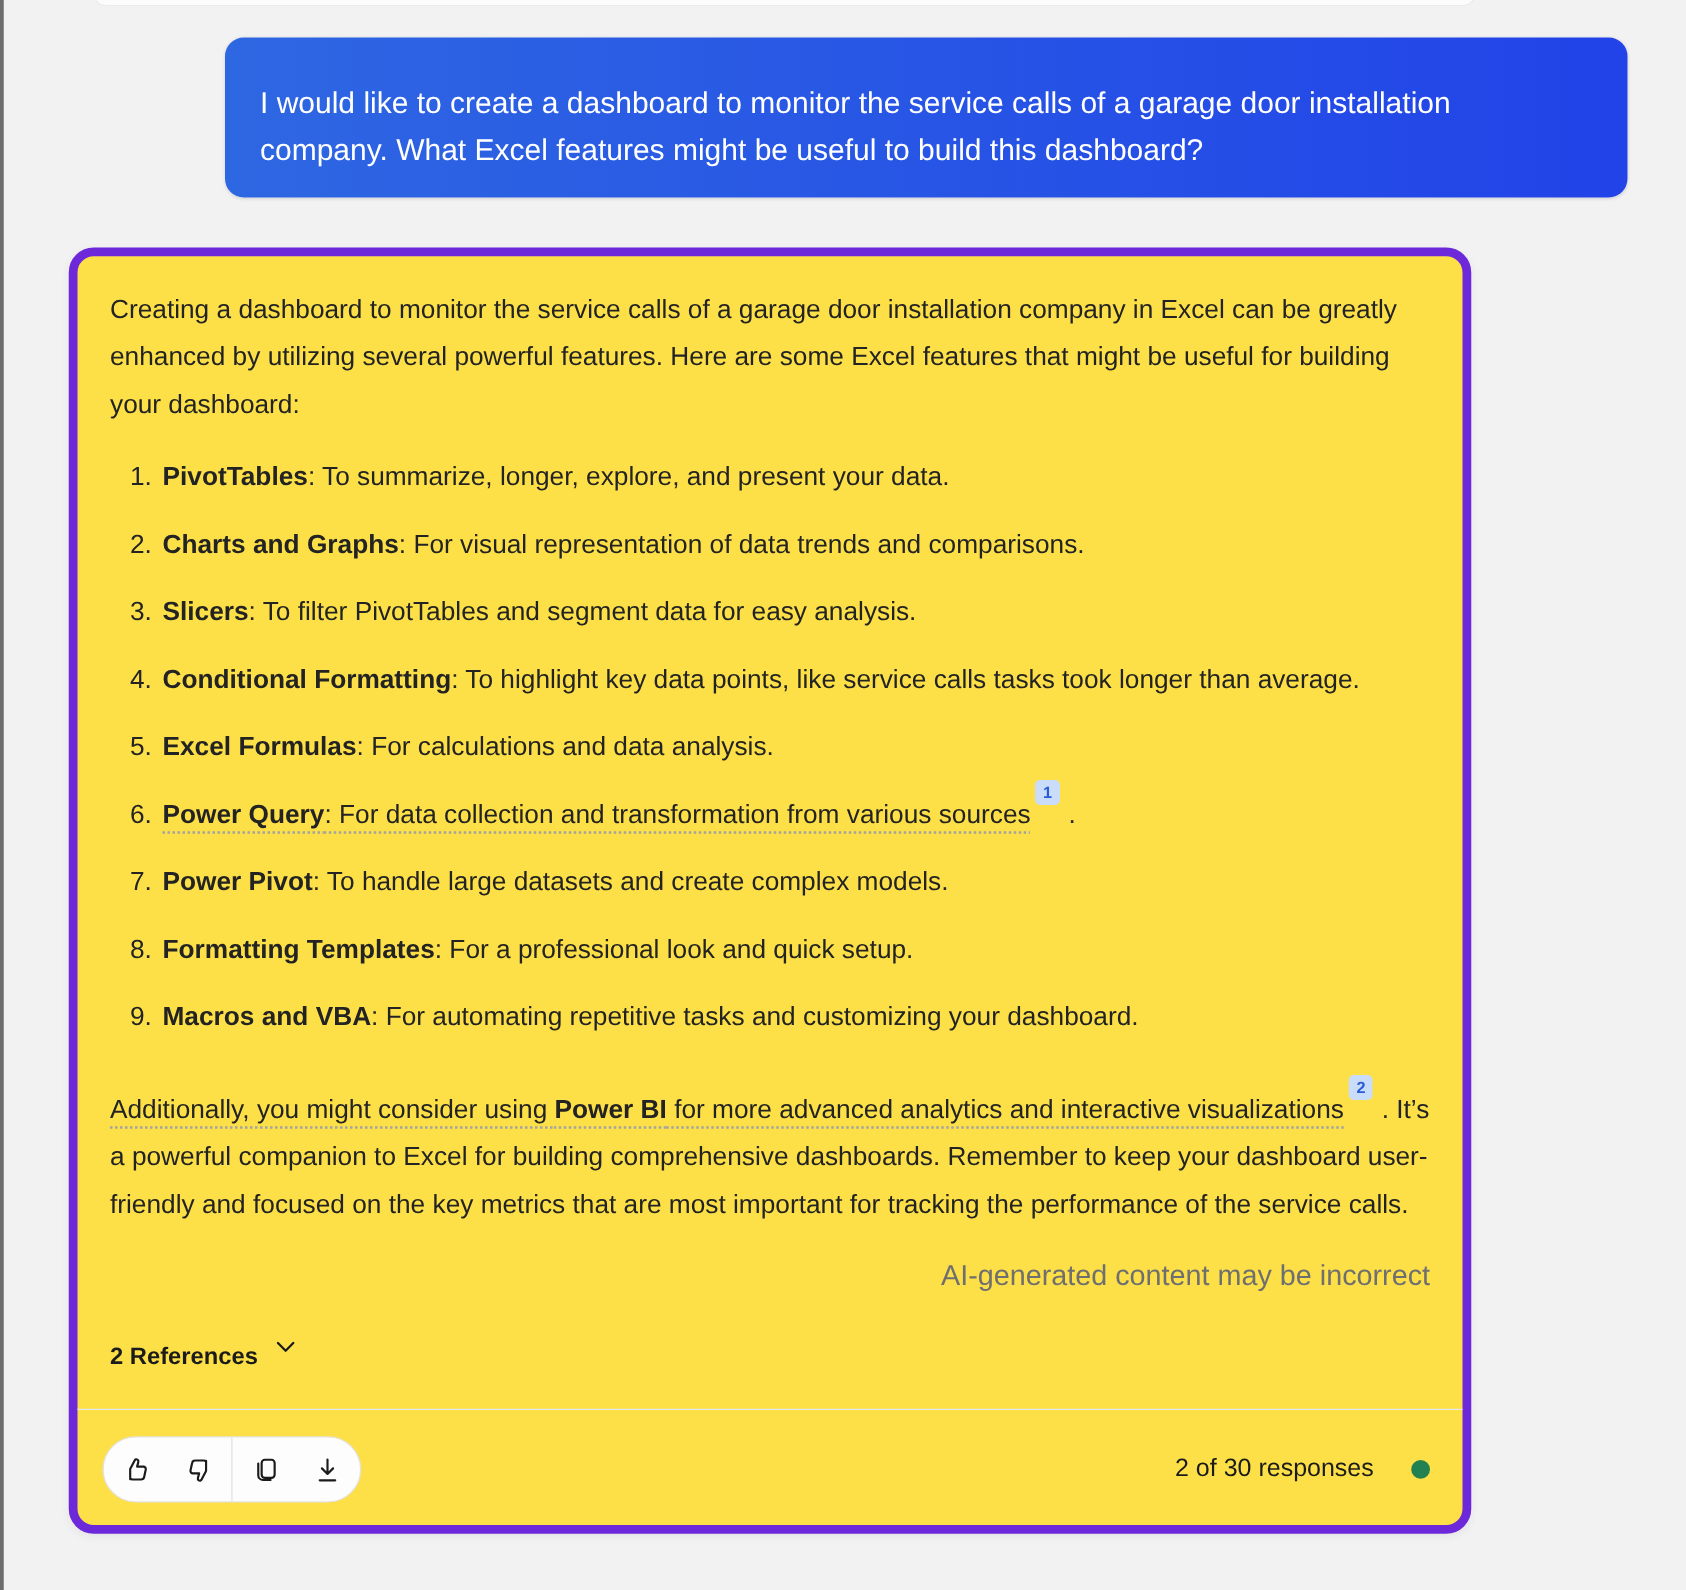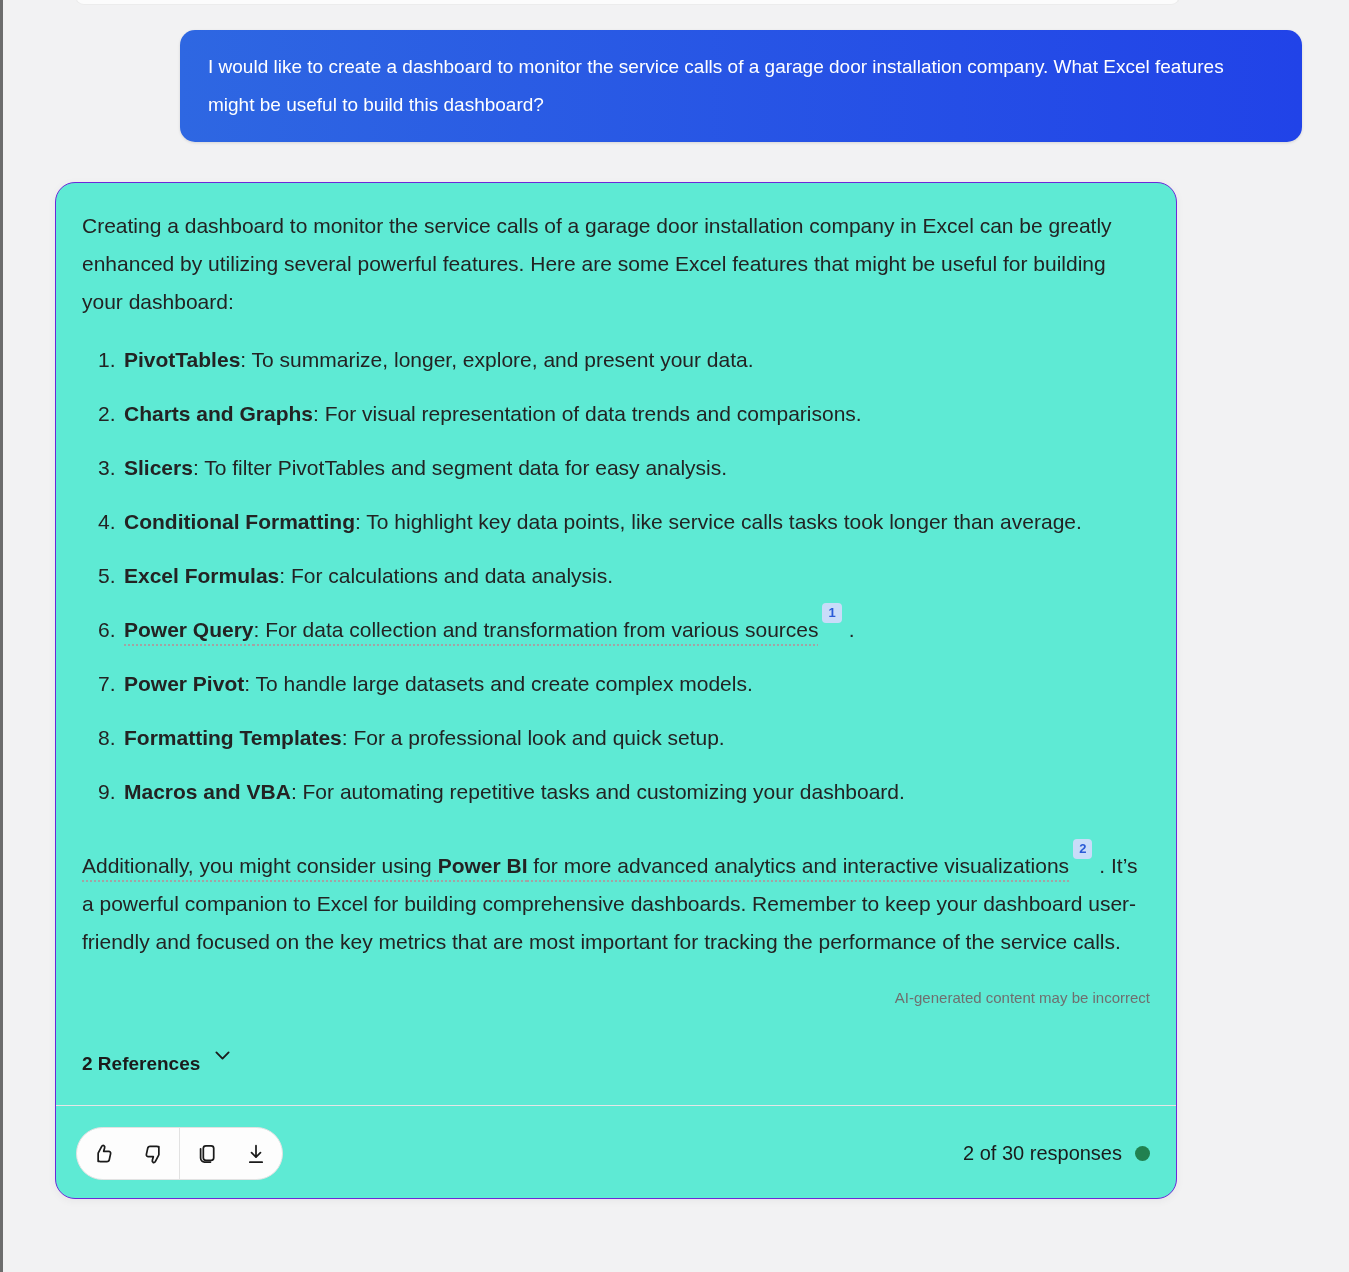--- a/index.html
+++ b/index.html
@@ -20,31 +20,31 @@
     background: #fcfcfc; border: 1px solid #ececec;
     border-radius: 0 0 10px 10px;
   }
   
   .user-bubble {
     margin: 30px 0 0 180px;
     width: 1122px;
     border-radius: 15px;
     background: linear-gradient(to right, #2e67e2, #2143e8);
     color: #ffffff;
-    padding: 18px 40px 18px 28px;
-    font-size: 19px;
+    padding: 34px 40px 18px 28px;
+    font-size: 24px;
     line-height: 38px;
     box-shadow: 0 1px 3px rgba(0,0,0,0.12);
   }
   
   .response-card {
     margin: 40px 0 0 55px;
     width: 1122px;
-    background: #5eead4;
-    border: 1px solid #6d28d9;
+    background: #fde047;
+    border: 7px solid #6d28d9;
     border-radius: 20px;
     box-shadow: 0 2px 8px rgba(0,0,0,0.05);
   }
   .card-content { padding: 24px 26px 0 26px; font-size: 21px; line-height: 38px; }
   .intro { margin-bottom: 20px; }
   .olist { margin: 0 0 0 12px; }
   .olist-item { display: flex; margin-bottom: 16px; }
   .olist-item .num { width: 30px; flex: 0 0 30px; text-align: left; padding-left: 4px; }
   .olist-item .item-body { flex: 1; }
   b, strong { font-weight: 700; }
@@ -66,21 +66,21 @@
     padding: 1px 6px 2px 6px;
     position: relative;
     top: -12px;
     margin: 0 7px 0 4px;
     cursor: pointer;
   }
   .closing { margin-top: 36px; }
   .disclaimer {
     text-align: right;
     color: #6f6f6f;
-    font-size: 15px;
+    font-size: 23px;
     line-height: 22px;
     margin-top: 26px;
   }
   .references-row {
     display: inline-flex;
     align-items: flex-start;
     gap: 12px;
     margin-top: 36px;
     font-size: 19px;
     font-weight: 700;
@@ -109,21 +109,21 @@
   }
   .pill-group { display: flex; align-items: center; padding: 0 2px; }
   .pill-sep { width: 1px; background: #e2e2e2; }
   .icon-btn {
     width: 49px; height: 51px;
     display: flex; align-items: center; justify-content: center;
     background: transparent; border: none; cursor: pointer;
   }
   .icon-btn svg { display: block; }
   .status {
-    display: flex; align-items: center; gap: 13px;
+    display: flex; align-items: center; gap: 30px;
     font-size: 20px; color: #1b1b1b;
   }
   .status-dot {
     width: 15px; height: 15px; border-radius: 50%;
     background: #218150;
   }
 </style>
 </head>
 <body>
 

